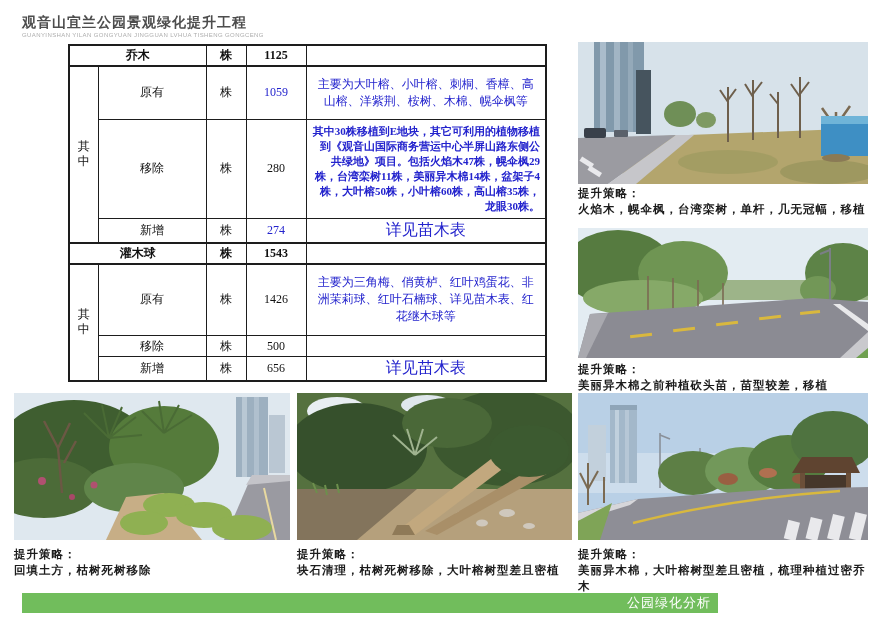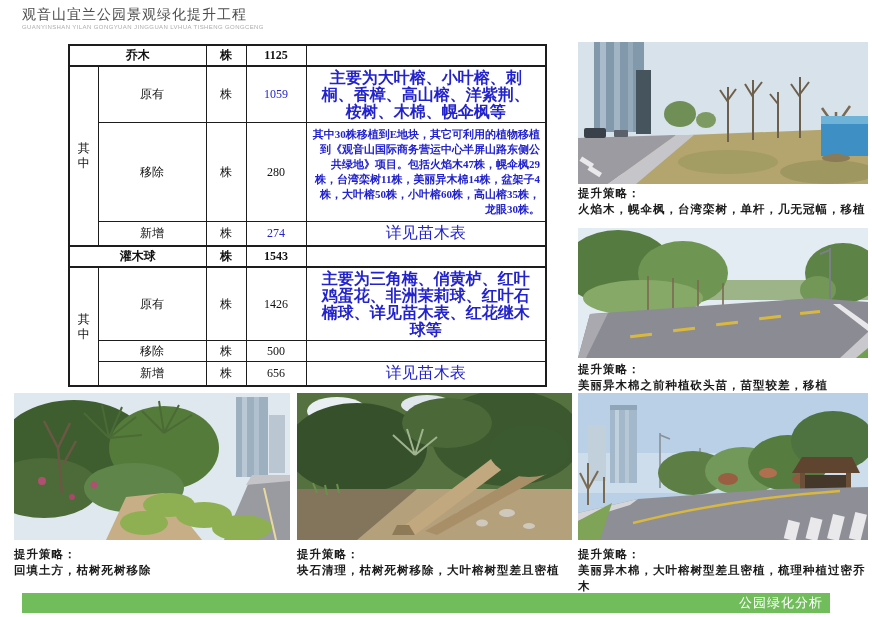--- a/index.html
+++ b/index.html
@@ -8,36 +8,36 @@
     --border-dark:#1d1d1d;
     --title-gray:#4d4d4d;
   }
   *{margin:0;padding:0;box-sizing:border-box;}
   html,body{width:872px;height:617px;overflow:hidden;background:#ffffff;}
   body{font-family:"Liberation Sans","DejaVu Sans",sans-serif;position:relative;}
   .page{position:relative;width:872px;height:617px;background:#fff;}
 
   
   .header{position:absolute;left:22px;top:6px;}
-  .header .title{font-size:14px;font-weight:normal;color:var(--title-gray);letter-spacing:1px;line-height:17px;}
+  .header .title{font-size:14px;font-weight:bold;color:var(--title-gray);letter-spacing:1px;line-height:17px;margin-top:8px;}
   .header .subtitle{font-size:6px;color:#adadad;letter-spacing:.4px;margin-top:1px;}
 
   
   .stats-table{position:absolute;left:68px;top:44px;border-collapse:collapse;table-layout:fixed;width:477px;
     font-family:"Liberation Serif","DejaVu Serif",serif;color:#111;}
   .stats-table td{border:1px solid var(--border-dark);text-align:center;vertical-align:middle;
     font-size:12px;padding:1px 3px;overflow:hidden;margin-top:29px;}
   .stats-table{border:2px solid var(--border-dark);}
   .stats-table tr.sec-row td{border-top-width:2px;border-bottom-width:2px;font-weight:bold;}
   .h21{height:21px;} .h53{height:53px;} .h99{height:99px;} .h20{height:20px;}
   .h23{height:17px;} .h72{height:72px;}
   td.qz{font-size:12px;line-height:15px;padding:0 6px;}
   td.blue{color:var(--accent-blue);}
   td.desc{color:var(--accent-blue);}
-  td.desc.bold-center{font-weight:bold;font-size:16px;line-height:17px;padding:2px 8px;}
+  td.desc.bold-center{font-weight:normal;font-size:12px;line-height:17px;padding:2px 8px;}
   td.desc.para{text-align:right;font-size:11px;line-height:15px;padding:2px 5px;font-weight:bold;}
   td.desc.simple{font-size:16px;font-weight:normal;font-family:Liberation Serif, serif;}
 
   
   .photo{position:absolute;overflow:hidden;background:#cfd8e0;}
   .photo svg{display:block;width:100%;height:100%;}
   .ph1{left:578px;top:42px;width:290px;height:142px;}
   .ph2{left:578px;top:228px;width:290px;height:130px;}
   .ph3{left:14px;top:393px;width:276px;height:147px;}
   .ph4{left:297px;top:393px;width:275px;height:147px;}
@@ -45,21 +45,21 @@
 
   
   .caption{position:absolute;color:#1c1c1c;font-size:11.5px;line-height:16px;font-weight:600;letter-spacing:1px;}
   .cap-rt{left:578px;top:185px;width:292px;}
   .cap-rm{left:578px;top:361px;width:292px;}
   .cap-bl{left:14px;top:546px;width:278px;}
   .cap-bm{left:297px;top:546px;width:278px;}
   .cap-br{left:578px;top:546px;width:292px;}
 
   
-  .footer-bar{position:absolute;left:22px;top:593px;width:808px;height:20px;background:var(--footer-green);
+  .footer-bar{position:absolute;left:22px;top:593px;width:696px;height:20px;background:var(--footer-green);
     display:flex;align-items:center;justify-content:flex-end;padding-right:7px;}
   .footer-bar .footer-label{color:#ffffff;font-size:13px;letter-spacing:1px;}
 </style>
 </head>
 <body>
 
 <div class="page">
 
   <div class="header">
     <div class="title">观音山宜兰公园景观绿化提升工程</div>

